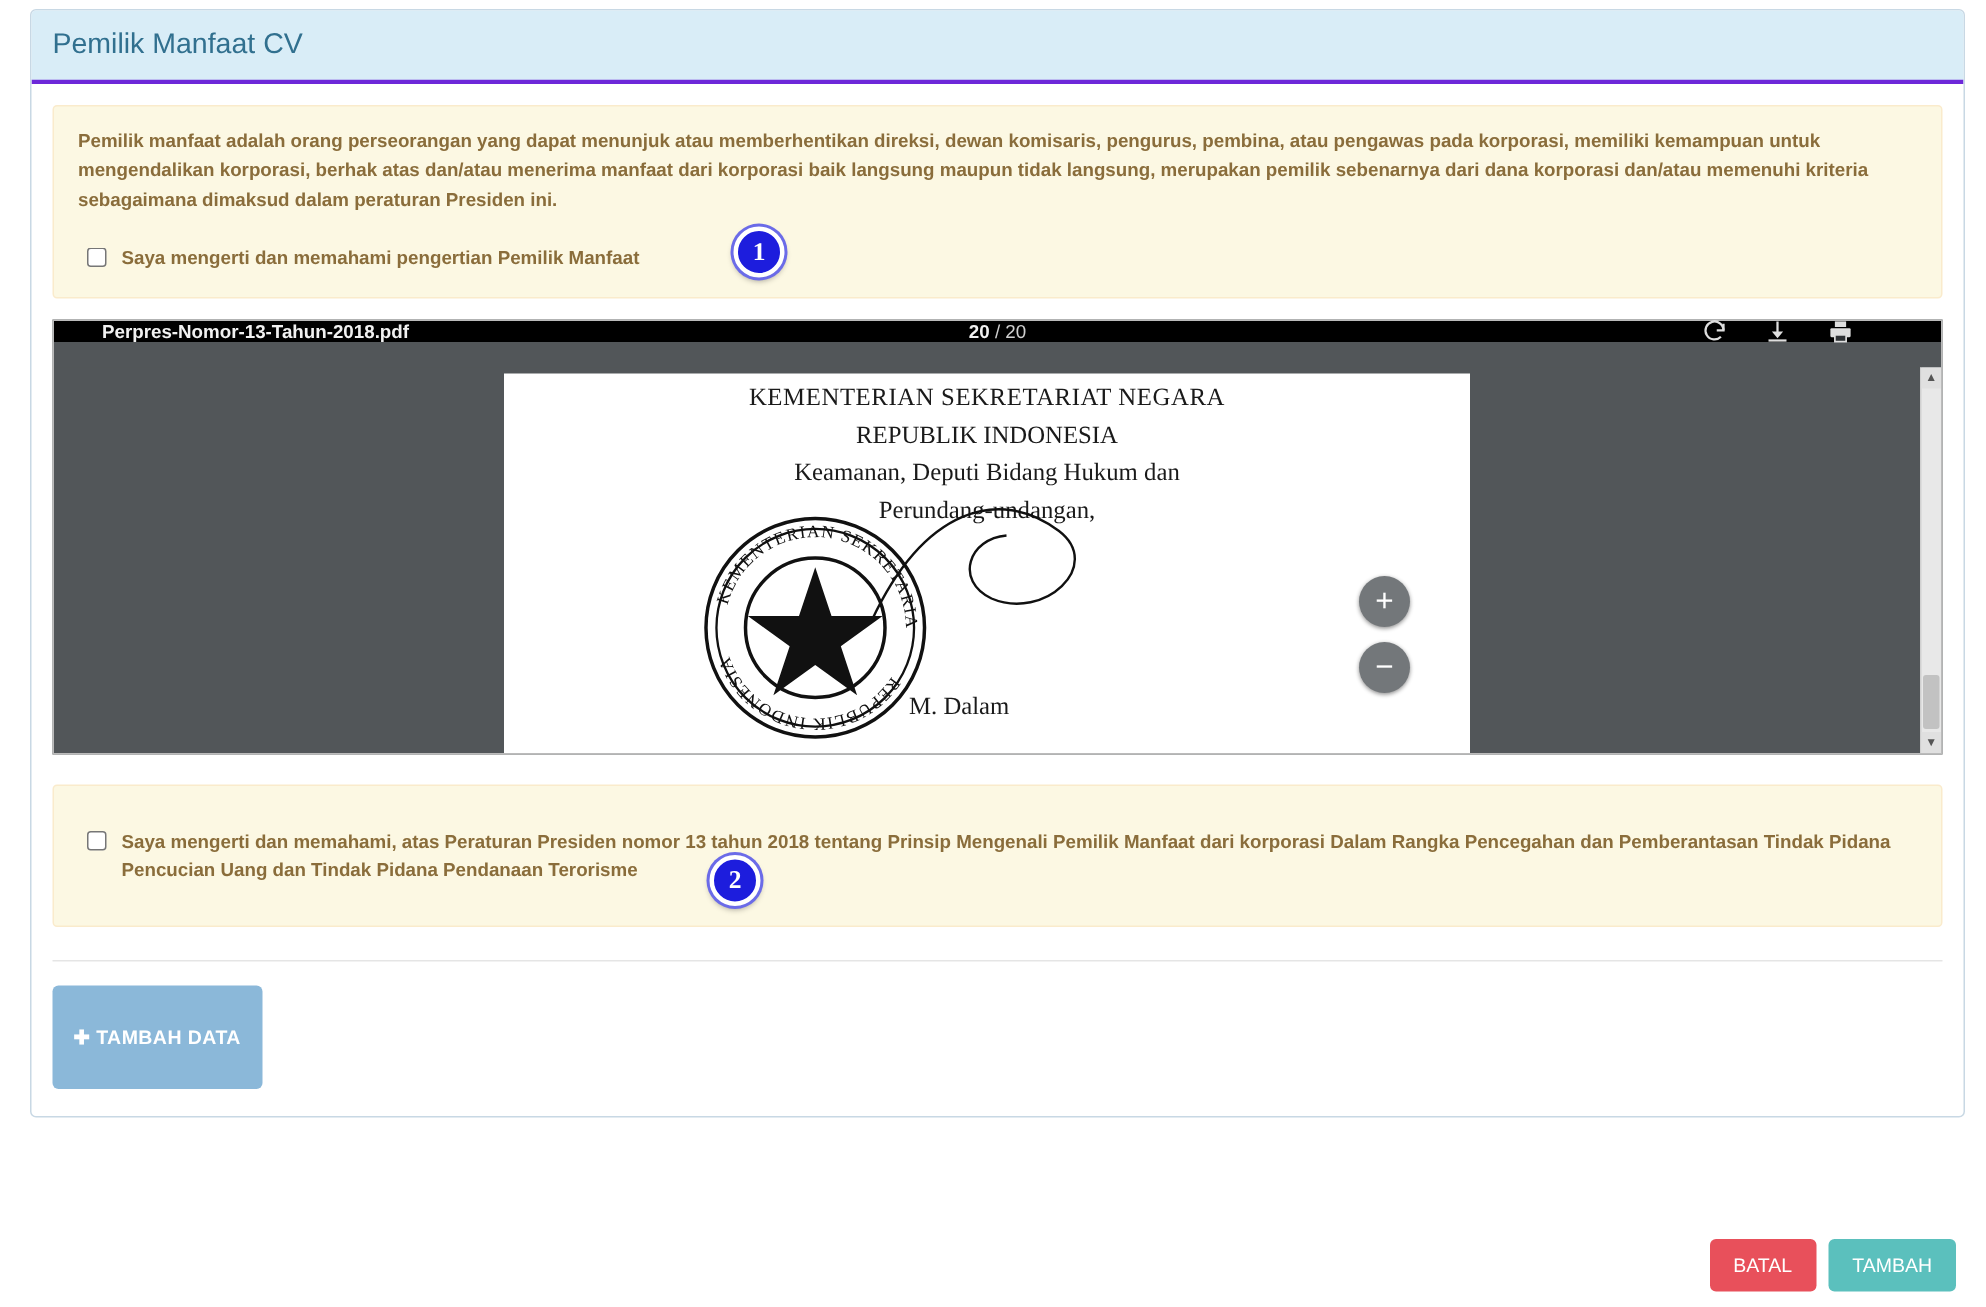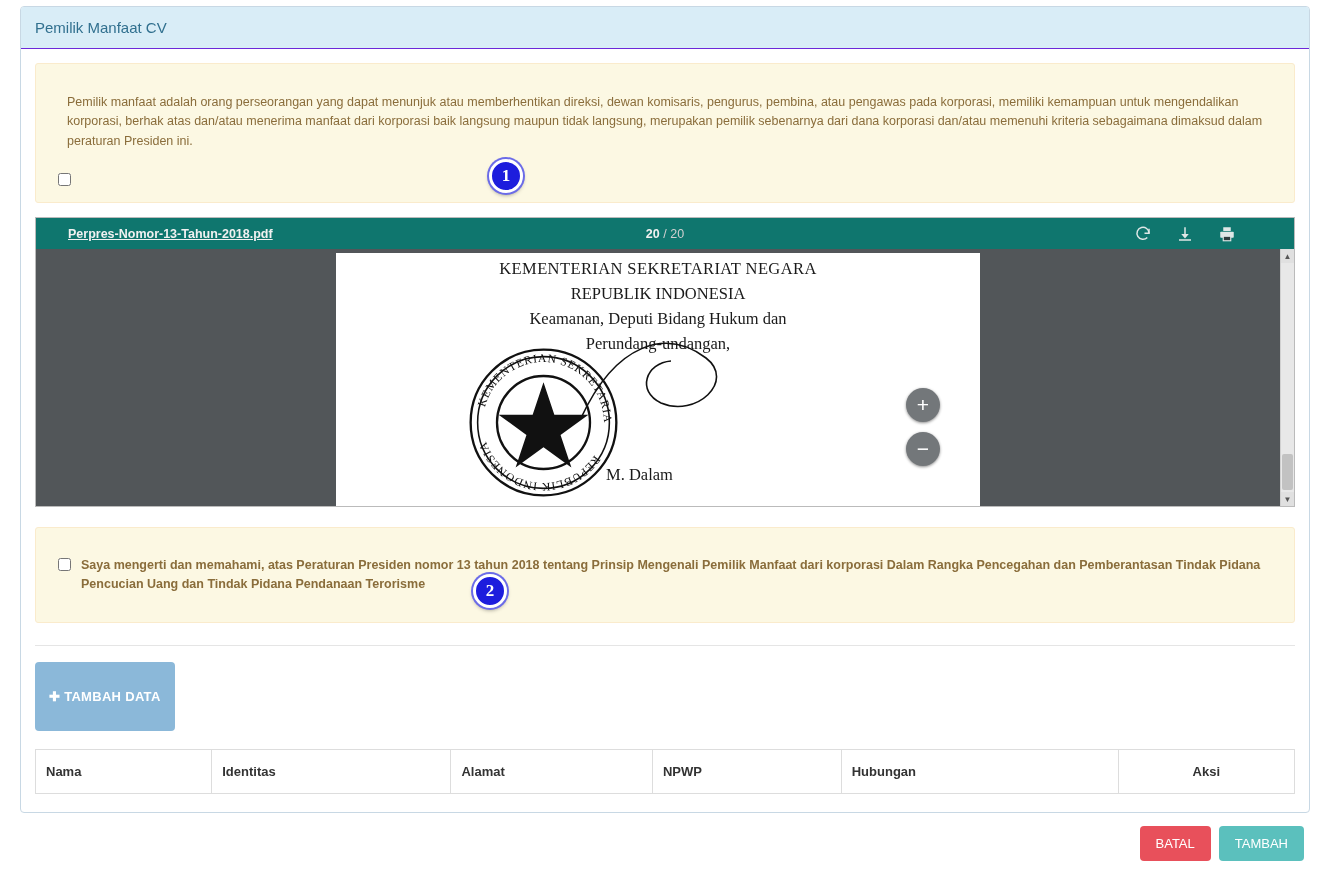--- a/index.html
+++ b/index.html
@@ -22,41 +22,41 @@
     position: absolute;
     left: 20px;
     top: 6px;
     width: 1290px;
     border: 1px solid #c8d8e4;
     border-radius: 4px;
     background: #ffffff;
   }
   .panel-head {
     background: #d9edf7;
-    border-bottom: 1px solid #6d28d9;
+    border-bottom: 3px solid #6d28d9;
     color: #31708f;
-    font-size: 15px;
+    font-size: 19px;
     padding: 12px 14px;
     border-radius: 3px 3px 0 0;
   }
   .panel-body {
     padding: 14px 14px 18px 14px;
   }
 
   
   .alert {
     background: #fcf8e3;
     border: 1px solid #faebcc;
     color: #8a6d3b;
     border-radius: 3px;
     padding: 14px 16px 16px 16px;
     font-size: 12.5px;
     line-height: 1.55;
   }
-  .alert p { margin: 15px; }
+  .alert p { margin: 0; font-weight: bold; }
   .check-row {
     display: flex;
     align-items: flex-start;
     margin-top: 20px;
     position: relative;
   }
   .check-row input[type=checkbox] {
     margin: 2px 10px 0 6px;
     width: 13px;
     height: 13px;
@@ -91,29 +91,28 @@
 
   
   .pdf-wrap {
     margin-top: 14px;
     border: 1px solid #bbb;
     background: #525659;
     position: relative;
     height: 290px;
   }
   .pdf-toolbar {
-    height: 31px;
-    background: #0f766e;
+    height: 14px;
+    background: #000000;
     color: #f1f1f1;
     display: flex;
     align-items: center;
     padding: 0 8px;
     font-size: 12.5px;
     position: relative;
-    text-decoration: underline;
   }
   .pdf-title { font-weight: bold; padding-left: 24px; }
   .pdf-pages {
     position: absolute;
     left: 50%;
     transform: translateX(-50%);
     font-weight: bold;
     font-size: 12.5px;
   }
   .pdf-pages .sep { font-weight: normal; color: #d0d0d0; }
@@ -275,20 +274,21 @@
     <div class="panel-head">Pemilik Manfaat CV</div>
 
     <div class="panel-body">
 
       
       <div class="alert">
         <p>Pemilik manfaat adalah orang perseorangan yang dapat menunjuk atau memberhentikan direksi, dewan komisaris, pengurus, pembina, atau pengawas pada korporasi, memiliki kemampuan untuk mengendalikan korporasi, berhak atas dan/atau menerima manfaat dari korporasi baik langsung maupun tidak langsung, merupakan pemilik sebenarnya dari dana korporasi dan/atau memenuhi kriteria sebagaimana dimaksud dalam peraturan Presiden ini.</p>
 
         <div class="check-row">
           <input type="checkbox" style="">
+          <span class="check-label">Saya mengerti dan memahami pengertian Pemilik Manfaat</span>
           <span class="badge" id="badge1">1</span>
         </div>
       </div>
 
       
       <div class="pdf-wrap">
 
         <div class="pdf-toolbar">
           <span class="pdf-title">Perpres-Nomor-13-Tahun-2018.pdf</span>
 
@@ -376,32 +376,20 @@
         </div>
       </div>
 
       <hr class="hr">
 
       <button class="btn-add">
         <span>✚</span>
         <span>TAMBAH DATA</span>
       </button>
 
-      <table class="grid">
-        <thead>
-          <tr>
-            <th style="width:14%">Nama</th>
-            <th style="width:19%">Identitas</th>
-            <th style="width:16%">Alamat</th>
-            <th style="width:15%">NPWP</th>
-            <th style="width:22%">Hubungan</th>
-            <th class="center" style="width:14%">Aksi</th>
-          </tr>
-        </thead>
-      </table>
 
     </div>
   </div>
 
   <div class="footer">
     <button class="btn btn-red">BATAL</button>
     <button class="btn btn-teal">TAMBAH</button>
   </div>
 
 </div>

